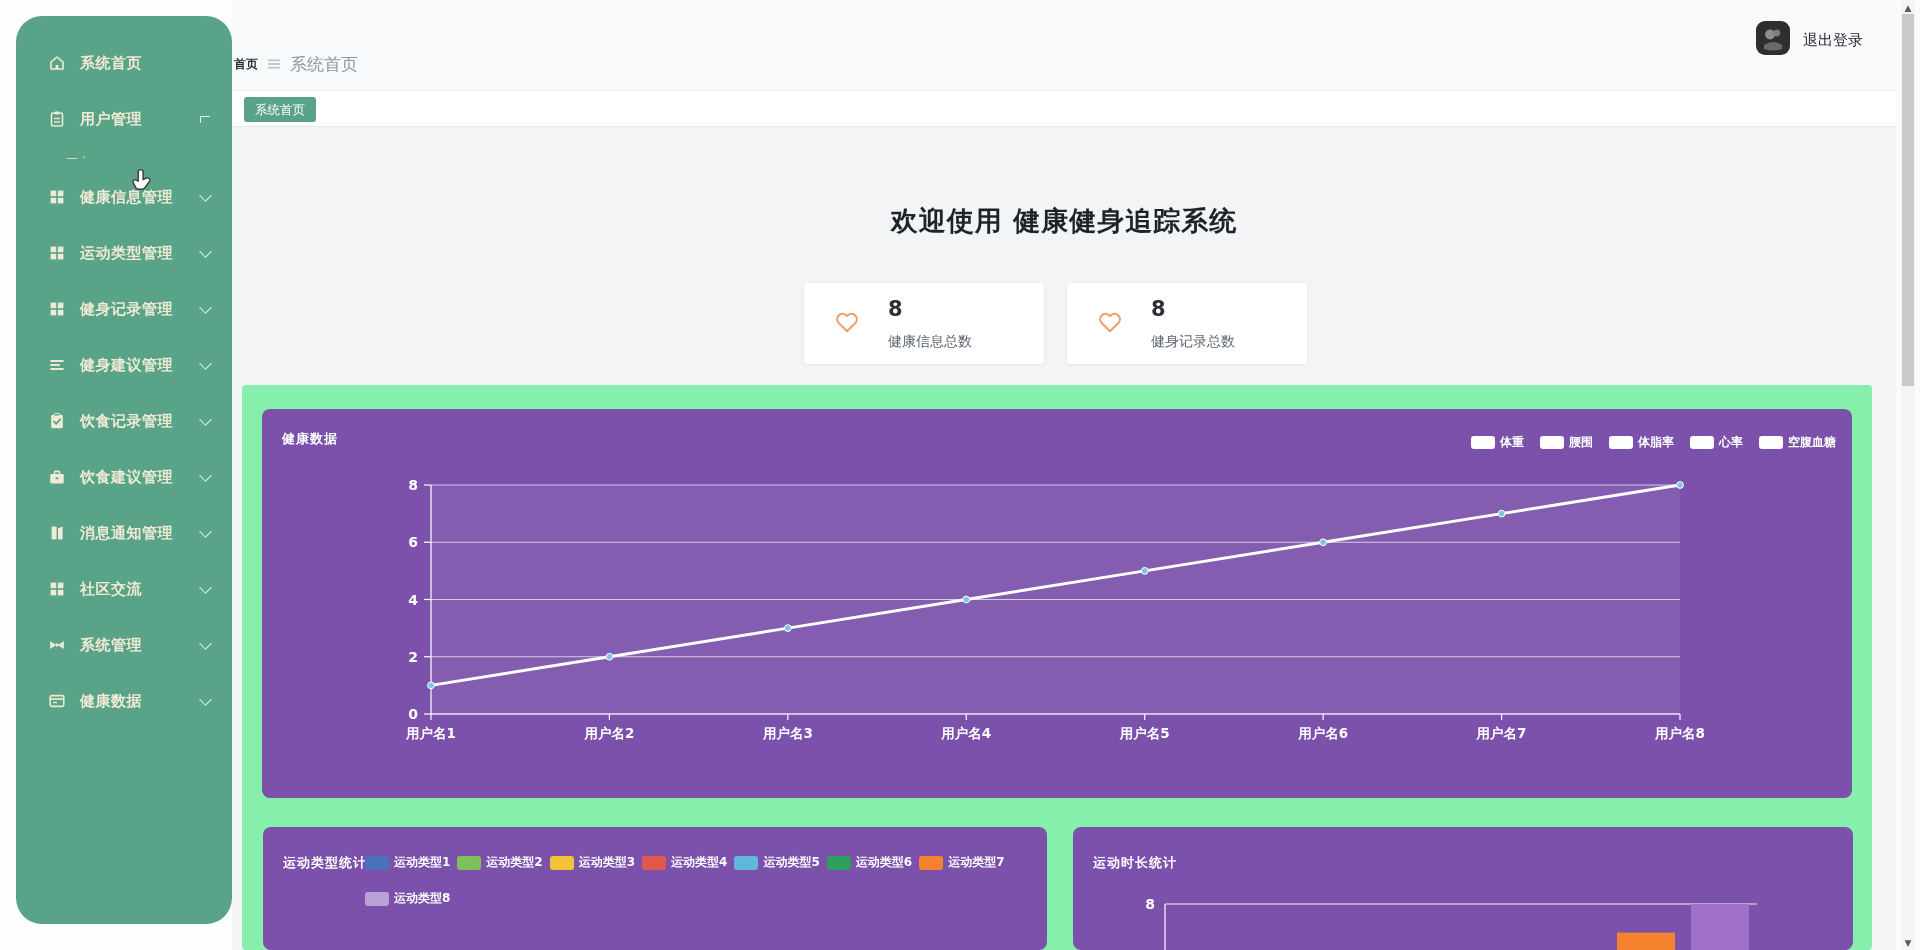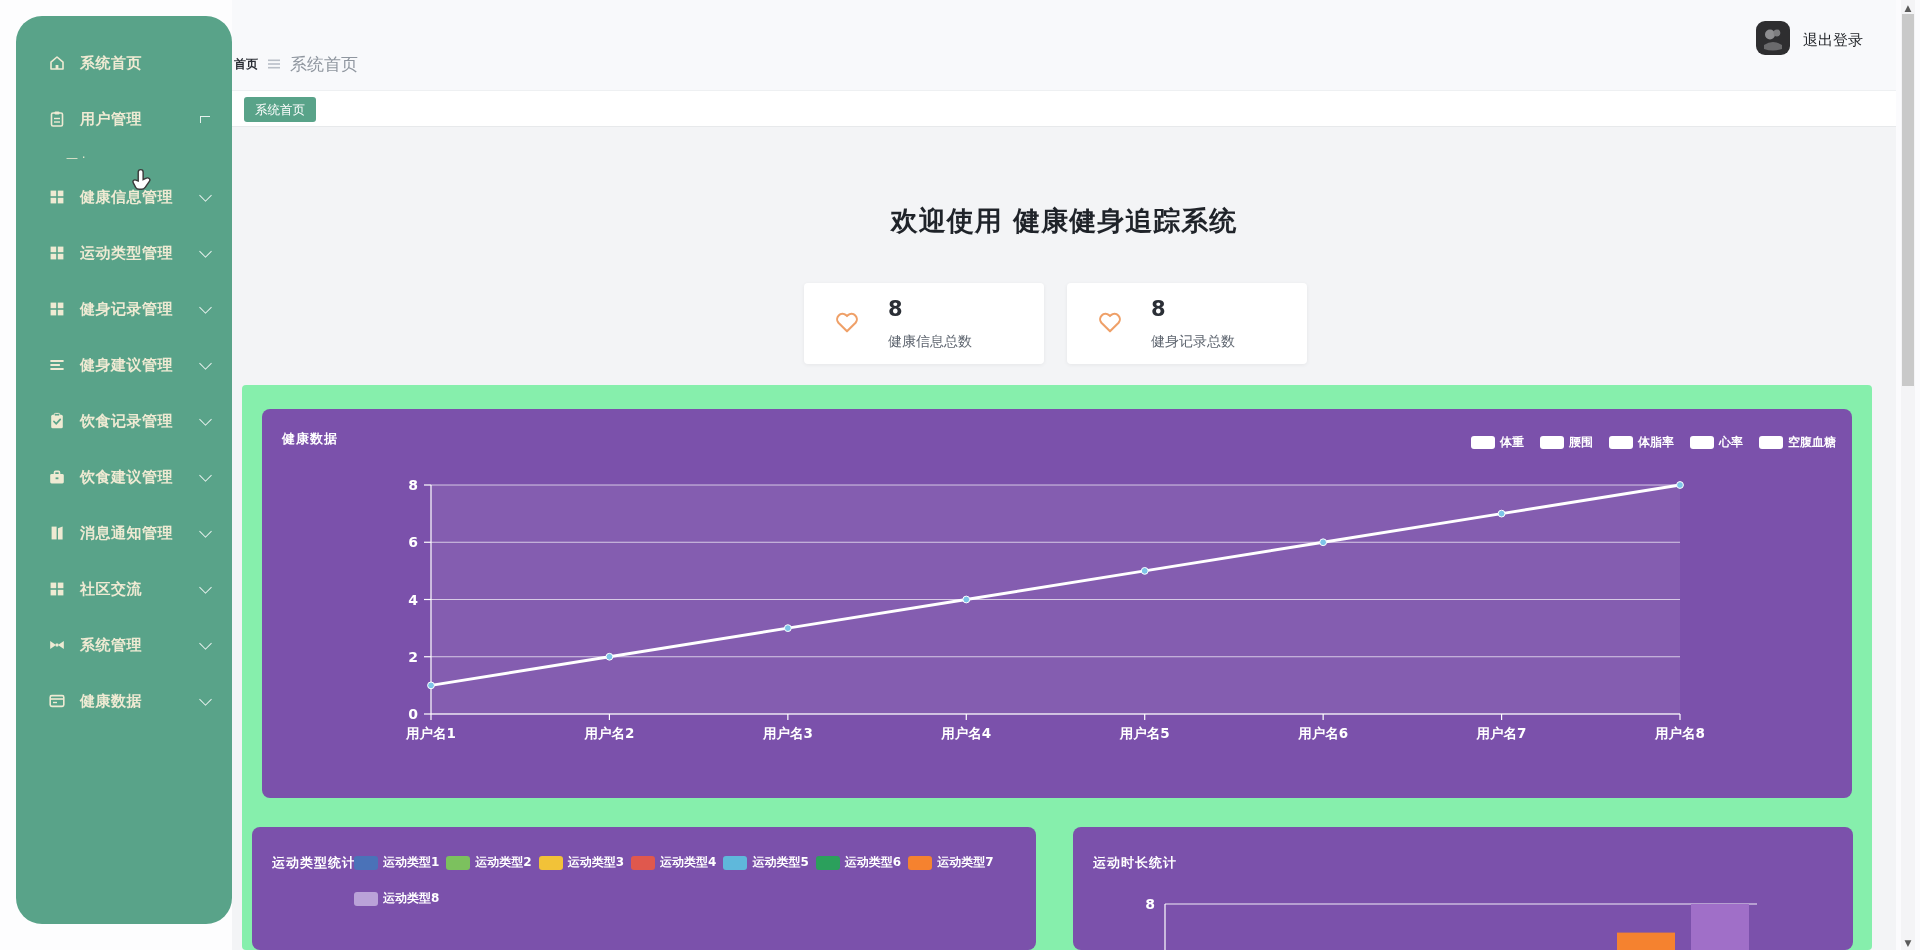--- a/index.html
+++ b/index.html
@@ -34,21 +34,21 @@
   .card{position:absolute;top:156px;width:240px;height:81px;background:#fff;border-radius:4px;box-shadow:0 1px 4px rgba(0,0,0,.06);display:flex;align-items:center;padding-left:28px;box-sizing:border-box;gap:26px;}
   .card.c1{left:572px;}
   .card.c2{left:835px;}
   .num{font-size:21px;font-weight:700;color:#2B2F36;}
   .lbl{font-size:14px;color:#5F6670;margin-top:12px;}
 
   
   .purple{position:absolute;left:10px;top:258px;width:1630px;height:565px;background:#86efac;border-radius:4px;}
   .panel{position:absolute;background:#7B51AB;border-radius:8px;}
   .p1{left:20px;top:24px;width:1590px;height:389px;}
-  .p2{left:10px;top:442px;width:784px;height:123px;}
+  .p2{left:21px;top:442px;width:784px;height:123px;}
   .p3{left:831px;top:442px;width:780px;height:123px;}
   .ptitle{position:absolute;left:20px;top:21px;color:#fff;font-size:13px;font-weight:700;letter-spacing:1px;white-space:nowrap;}
   .p2 .ptitle,.p3 .ptitle{top:27px;}
   .legend1{position:absolute;right:16px;top:25px;display:flex;align-items:center;gap:16px;}
   .li{display:inline-flex;align-items:center;gap:5px;cursor:pointer;}
   .chip{width:24px;height:13px;border-radius:3px;display:inline-block;}
   .chip.white{background:#fff;}
   .li em{font-style:normal;color:#fff;font-size:12px;font-weight:700;white-space:nowrap;}
   .legend2{position:absolute;left:102px;top:27px;width:688px;display:flex;flex-wrap:wrap;align-items:center;column-gap:7px;row-gap:19px;}
   .legend2 .chip{height:14px;}

